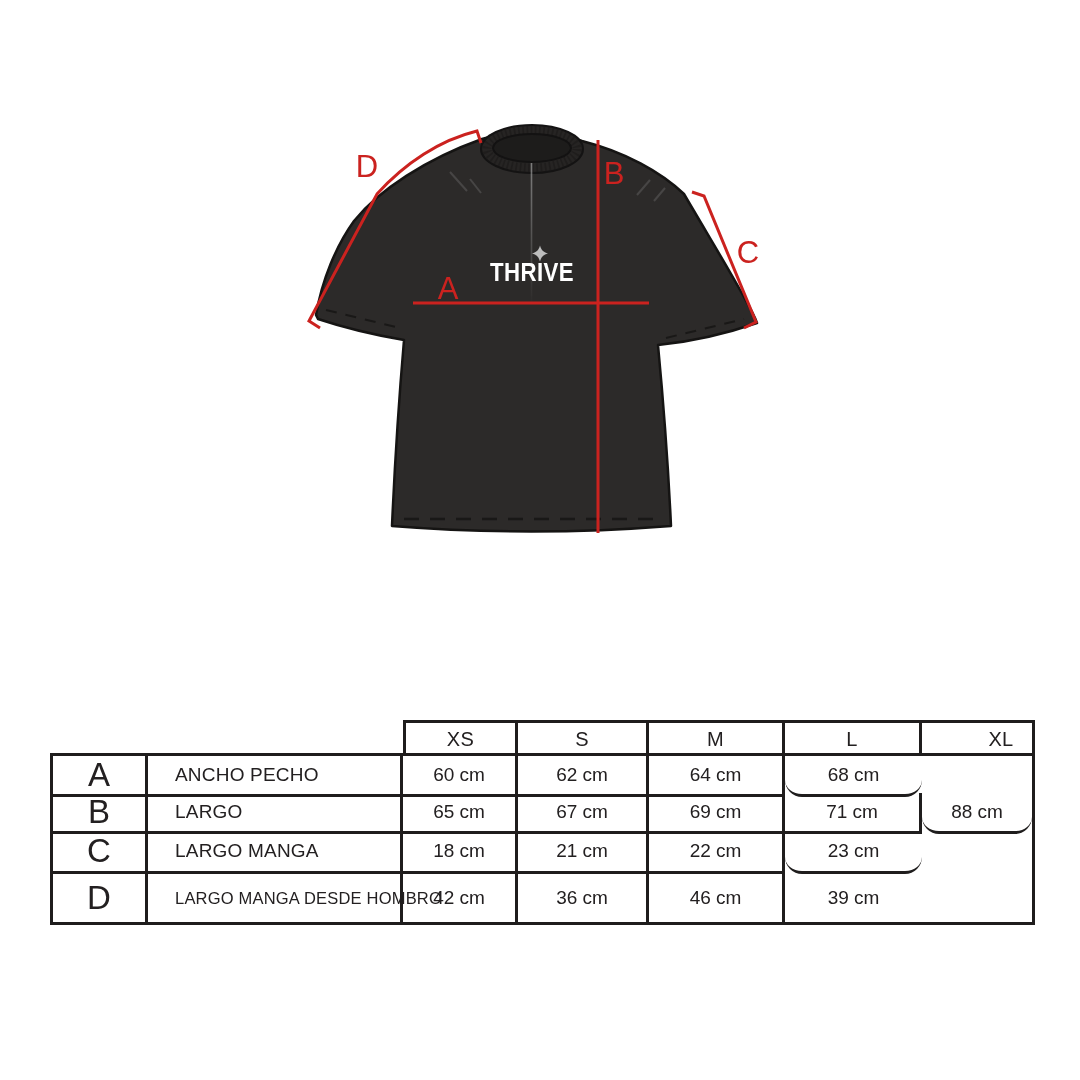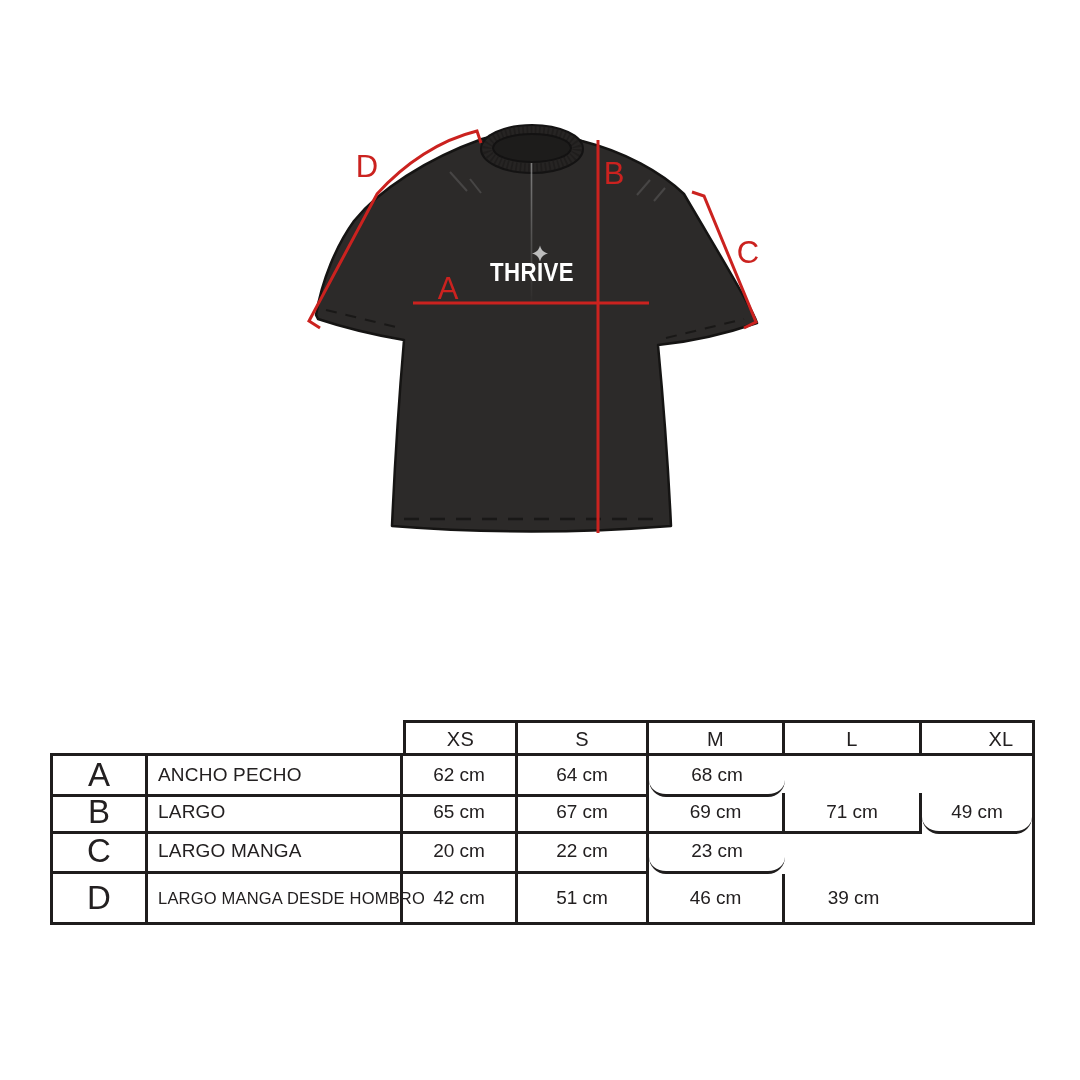--- a/index.html
+++ b/index.html
@@ -30,21 +30,21 @@
   .trow.r-a{height:37px;} .trow.r-b{height:38px;}
   .trow.r-c{height:43px;} .trow.r-d{flex:1;}
   .trow .cell{
     display:flex;align-items:center;justify-content:center;
     border-right:3px solid #1f1d1d;border-bottom:3px solid #1f1d1d;
     font-size:19px;white-space:nowrap;
   }
   .trow .cell:last-child{border-right:none;border-radius:17px;}
   .trow.r-d .cell{border-bottom:none;}
   .trow .cell.letter{font-size:33px;}
-  .trow .cell.label{justify-content:flex-start;padding-left:10px;letter-spacing:.2px;}
+  .trow .cell.label{justify-content:flex-start;padding-left:27px;letter-spacing:.2px;}
   .trow.r-d .cell.label{font-size:16.5px;}
 </style>
 </head>
 <body>
 
 <svg class="diagram" viewBox="0 0 1080 690" xmlns="http://www.w3.org/2000/svg">
   <defs>
     <linearGradient id="fadeLine" x1="0" y1="163" x2="0" y2="305" gradientUnits="userSpaceOnUse">
       <stop offset="0" stop-color="#9a9a9a" stop-opacity="0.75"></stop>
       <stop offset="1" stop-color="#9a9a9a" stop-opacity="0"></stop>
@@ -109,45 +109,47 @@
   <div class="hcell">M</div>
   <div class="hcell">L</div>
   <div class="hcell">XL</div>
 </div>
 
 <div class="chart-table">
 
   <div class="trow r-a">
     <div class="cell letter">A</div>
     <div class="cell label">ANCHO PECHO</div>
+    <div class="cell">60 cm</div>
     <div class="cell">62 cm</div>
     <div class="cell">64 cm</div>
     <div class="cell">68 cm</div>
   </div>
 
   <div class="trow r-b">
     <div class="cell letter">B</div>
     <div class="cell label">LARGO</div>
     <div class="cell">65 cm</div>
     <div class="cell">67 cm</div>
     <div class="cell">69 cm</div>
     <div class="cell">71 cm</div>
-    <div class="cell">49 cm</div>
+    <div class="cell">88 cm</div>
   </div>
 
   <div class="trow r-c">
     <div class="cell letter">C</div>
     <div class="cell label">LARGO MANGA</div>
-    <div class="cell">20 cm</div>
+    <div class="cell">18 cm</div>
+    <div class="cell">21 cm</div>
     <div class="cell">22 cm</div>
     <div class="cell">23 cm</div>
   </div>
 
   <div class="trow r-d">
     <div class="cell letter">D</div>
     <div class="cell label">LARGO MANGA DESDE HOMBRO</div>
     <div class="cell">42 cm</div>
-    <div class="cell">51 cm</div>
+    <div class="cell">36 cm</div>
     <div class="cell">46 cm</div>
     <div class="cell">39 cm</div>
   </div>
 
 </div>
 
 </body></html>

